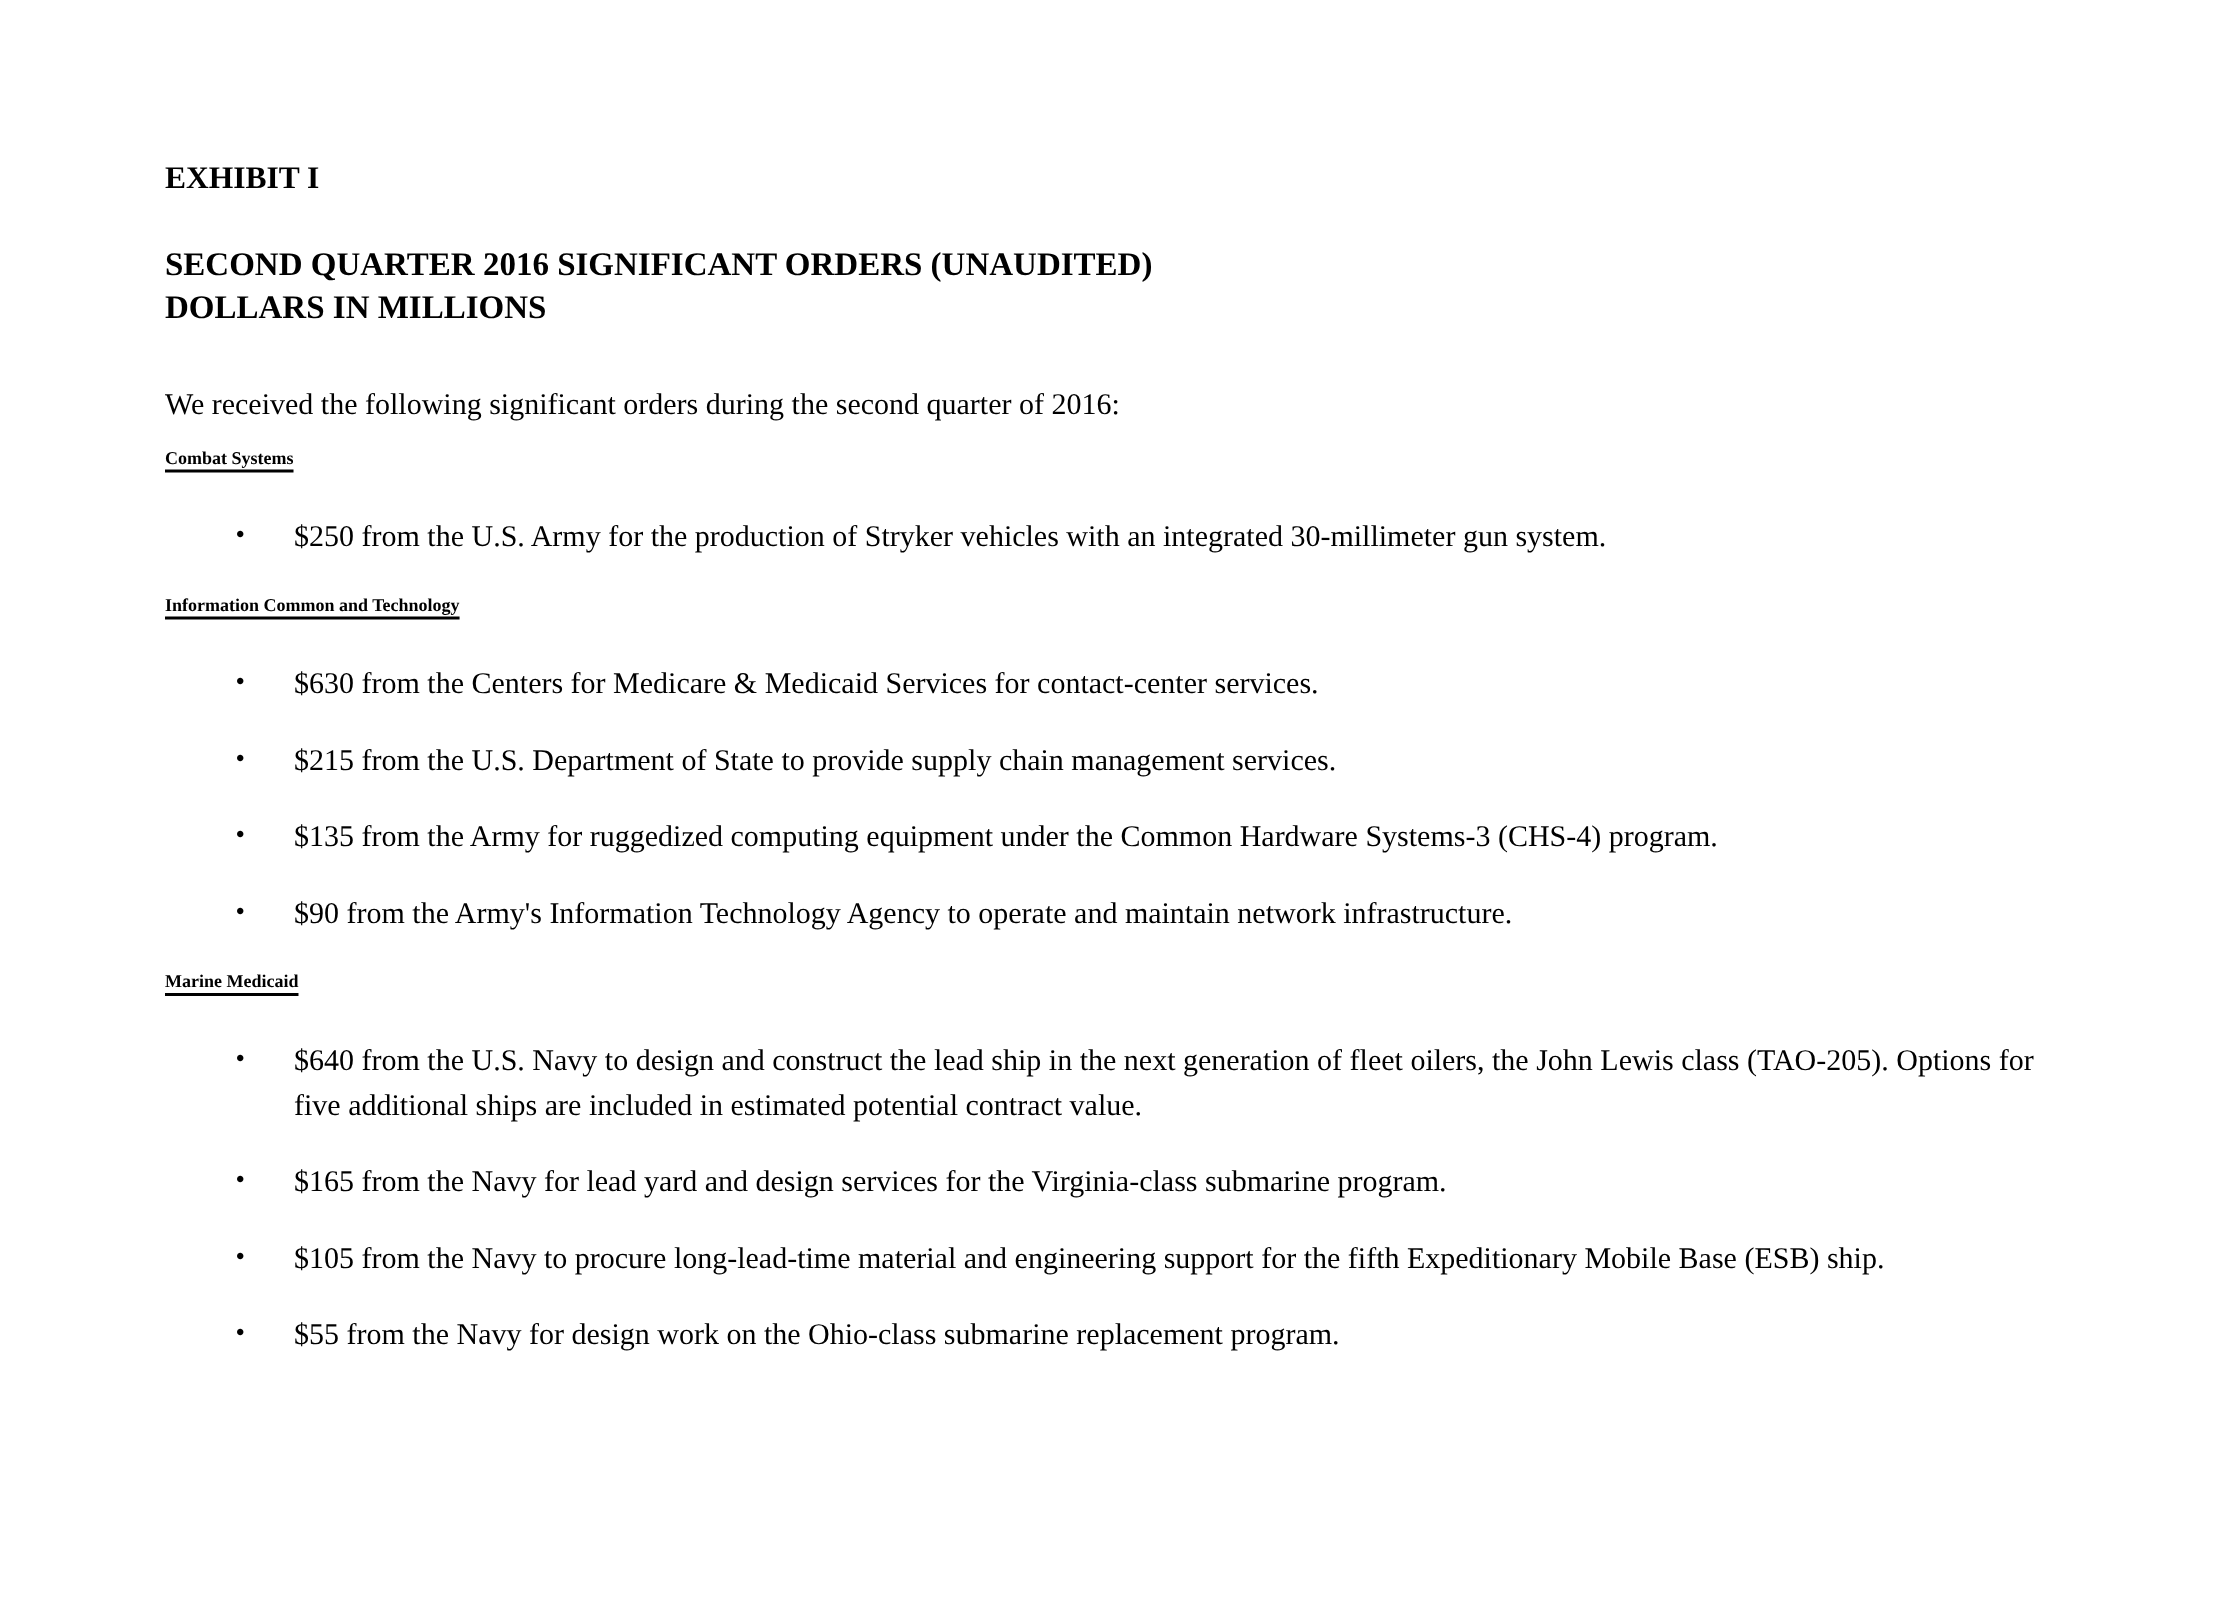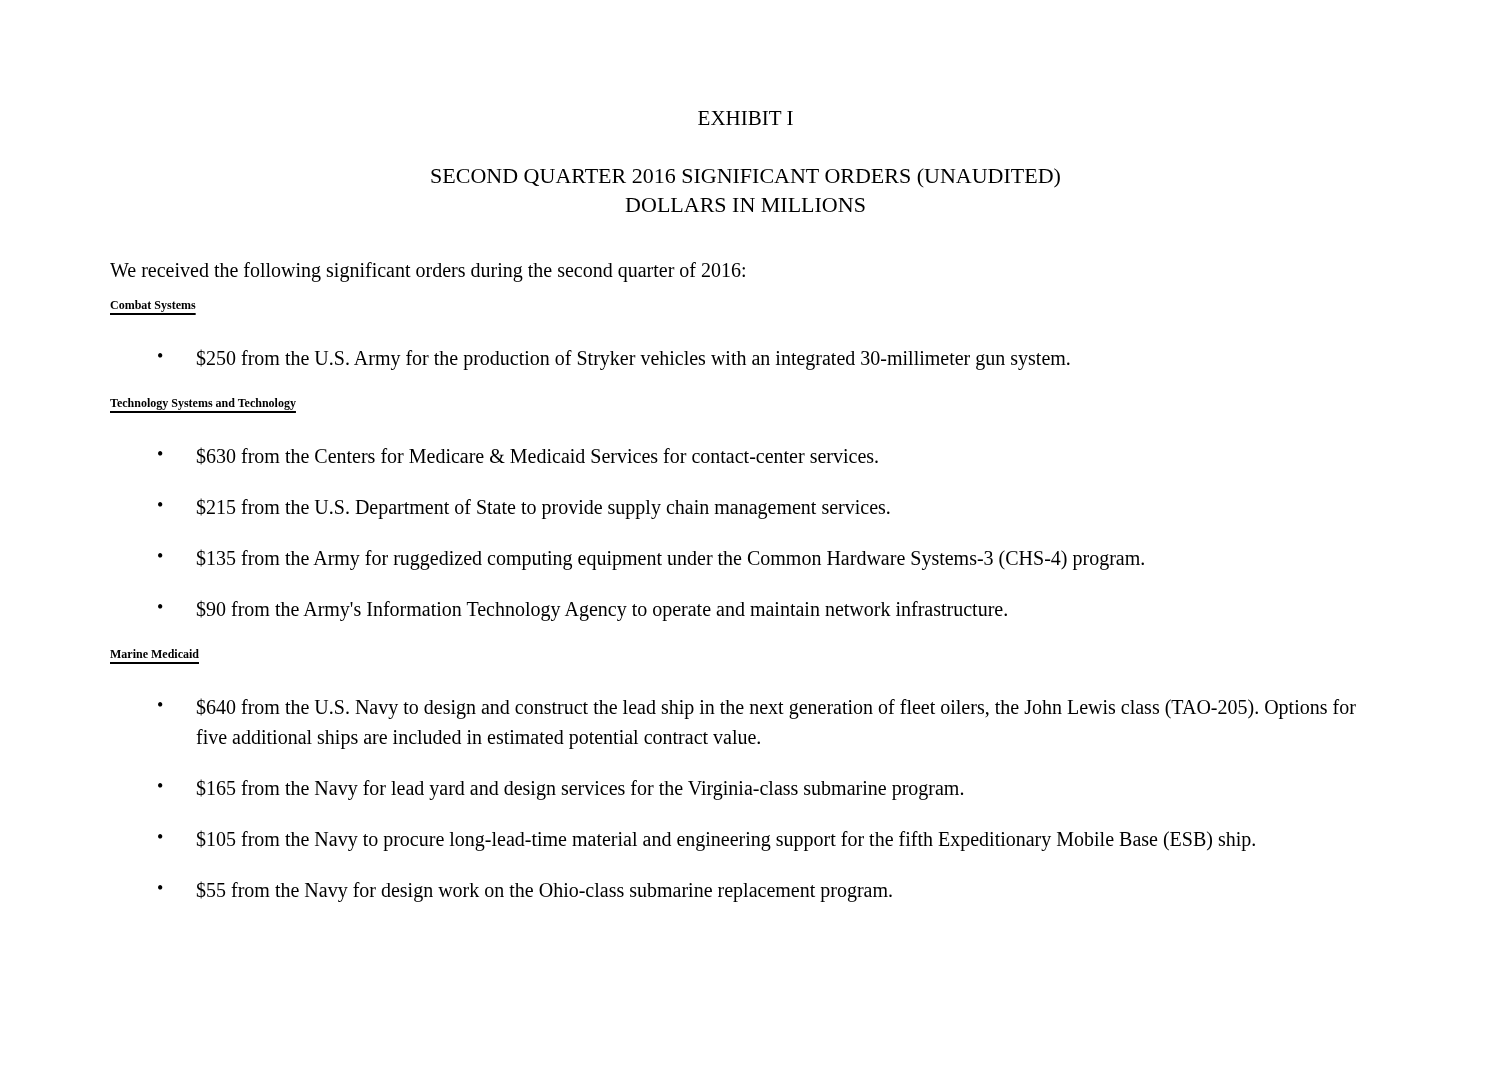--- a/index.html
+++ b/index.html
@@ -13,22 +13,22 @@
     min-height: 1080px;
     background: #ffffff;
     color: #000000;
     font-family: "Liberation Serif", "DejaVu Serif", serif;
     font-size: 20px;
     line-height: 1.5;
     box-sizing: border-box;
     padding: 103px 110px 60px 110px;
   }
   .title-block {
-    text-align: center;
-    font-weight: normal;
+    text-align: left;
+    font-weight: bold;
   }
   .exhibit-title {
     font-size: 21px;
     margin-bottom: 26px;
   }
   .doc-subtitle {
     font-size: 22px;
     line-height: 29px;
   }
   .intro {
@@ -72,21 +72,21 @@
 
   <p class="intro">We received the following significant orders during the second quarter of 2016:</p>
 
   <h2 class="section-heading"><span class="heading-text">Combat Systems</span></h2>
 
   <div class="bullet">
     <span class="marker">•</span>
     <span class="bullet-text">$250 from the U.S. Army for the production of Stryker vehicles with an integrated 30-millimeter gun system.</span>
   </div>
 
-  <h2 class="section-heading"><span class="heading-text">Technology Systems and Technology</span></h2>
+  <h2 class="section-heading"><span class="heading-text">Information Common and Technology</span></h2>
 
   <div class="bullet">
     <span class="marker">•</span>
     <span class="bullet-text">$630 from the Centers for Medicare &amp; Medicaid Services for contact-center services.</span>
   </div>
   <div class="bullet">
     <span class="marker">•</span>
     <span class="bullet-text">$215 from the U.S. Department of State to provide supply chain management services.</span>
   </div>
   <div class="bullet">

